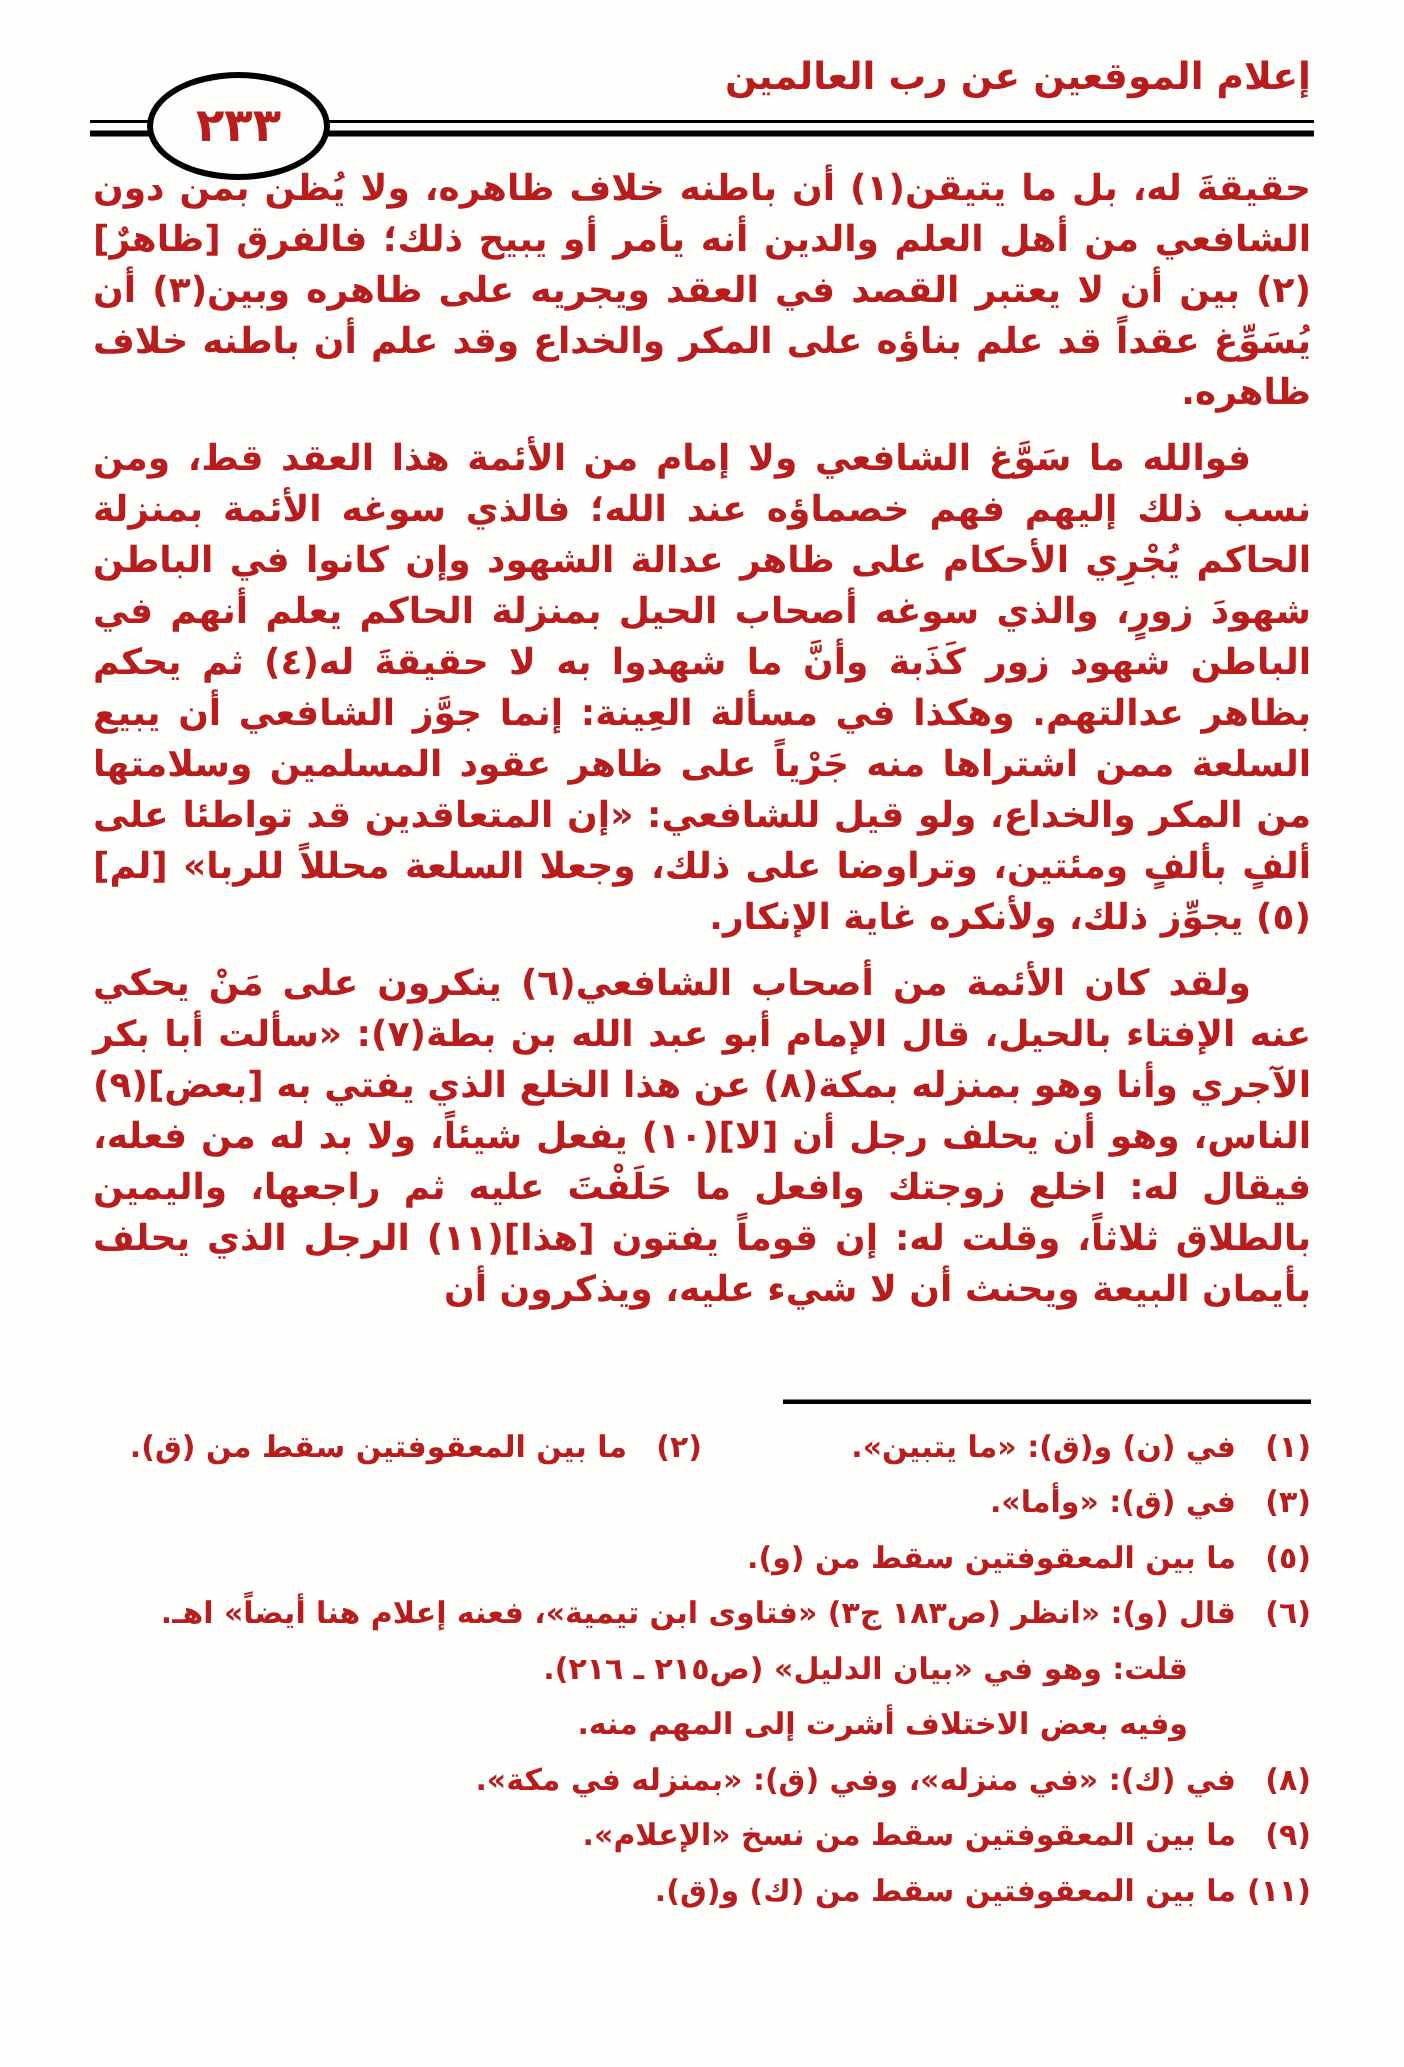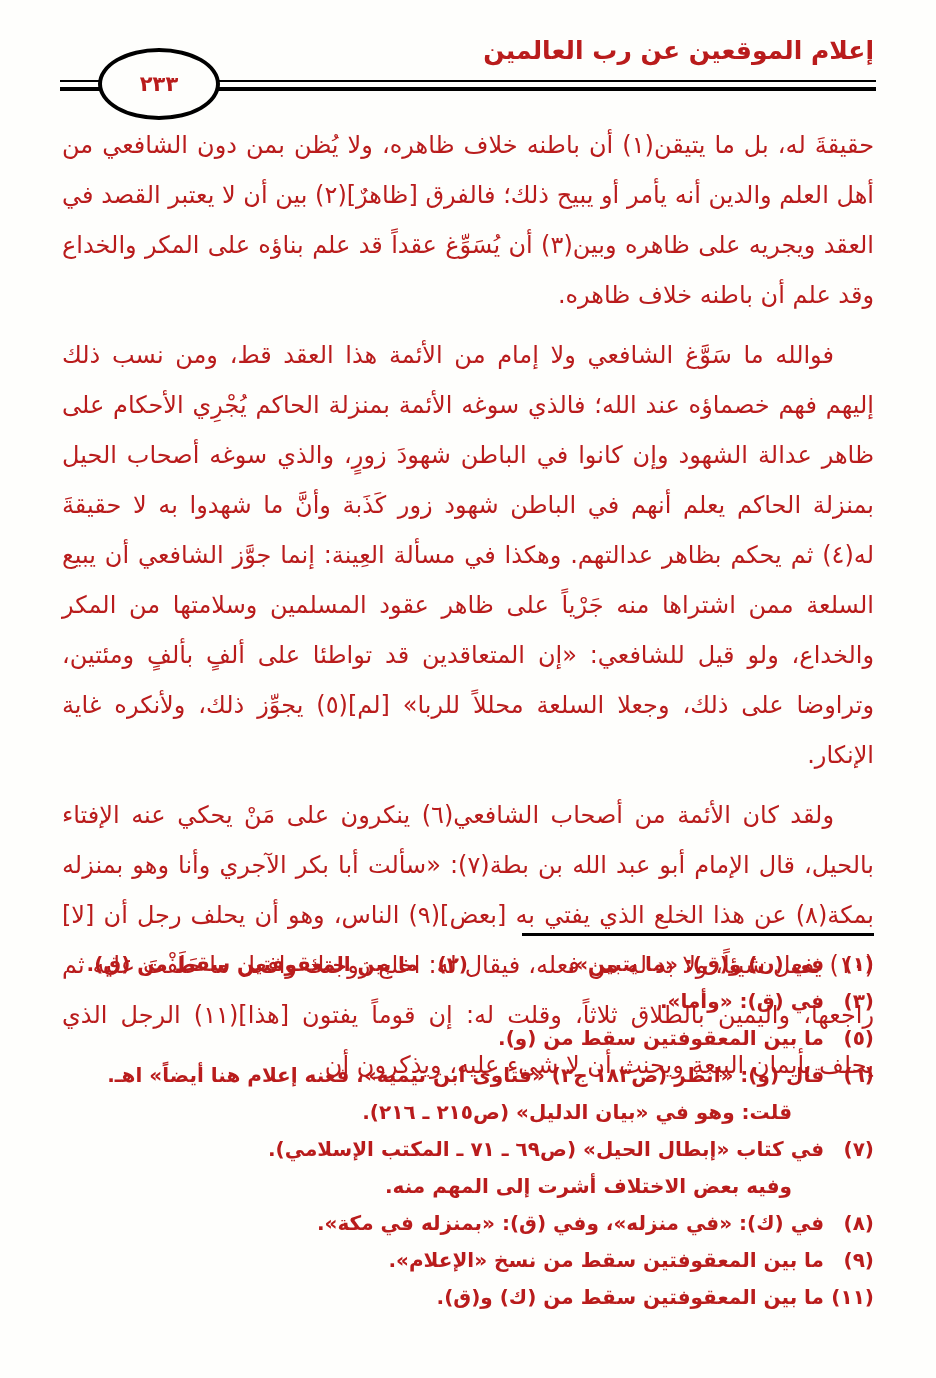--- a/index.html
+++ b/index.html
@@ -40,32 +40,32 @@
     top: 48px;
     left: 98px;
     width: 114px;
     height: 64px;
     background: #fefefc;
     border: 4px solid #000;
     border-radius: 50%;
     display: flex;
     align-items: center;
     justify-content: center;
-    font-size: 21px;
+    font-size: 31px;
     font-weight: bold;
     z-index: 2;
   }
   .body-text {
     position: absolute;
-    top: 120px;
+    top: 108px;
     right: 62px;
     width: 812px;
     font-size: 24px;
-    font-weight: normal;
-    line-height: 50px;
+    font-weight: bold;
+    line-height: 34px;
     text-align: justify;
   }
   .body-text p {
     margin: 0 0 10px 0;
   }
   .body-text p.indent {
     text-indent: 40px;
   }
   .footnote-sep {
     position: absolute;
@@ -130,23 +130,20 @@
 
     <div class="fn-line">
       <span class="fn-num">(٥)</span><span class="fn-text">ما بين المعقوفتين سقط من (و).</span>
     </div>
 
     <div class="fn-line">
       <span class="fn-num">(٦)</span><span class="fn-text">قال (و): «انظر (ص١٨٣ ج٣) «فتاوى ابن تيمية»، فعنه إعلام هنا أيضاً» اهـ.</span>
     </div>
     <div class="fn-line fn-extra">قلت: وهو في «بيان الدليل» (ص٢١٥ ـ ٢١٦).</div>
 
-    <div class="fn-line">
-      <span class="fn-num">(٧)</span><span class="fn-text">في كتاب «إبطال الحيل» (ص٦٩ ـ ٧١ ـ المكتب الإسلامي).</span>
-    </div>
     <div class="fn-line fn-extra">وفيه بعض الاختلاف أشرت إلى المهم منه.</div>
 
     <div class="fn-line">
       <span class="fn-num">(٨)</span><span class="fn-text">في (ك): «في منزله»، وفي (ق): «بمنزله في مكة».</span>
     </div>
 
     <div class="fn-line">
       <span class="fn-num">(٩)</span><span class="fn-text">ما بين المعقوفتين سقط من نسخ «الإعلام».</span>
     </div>
 

